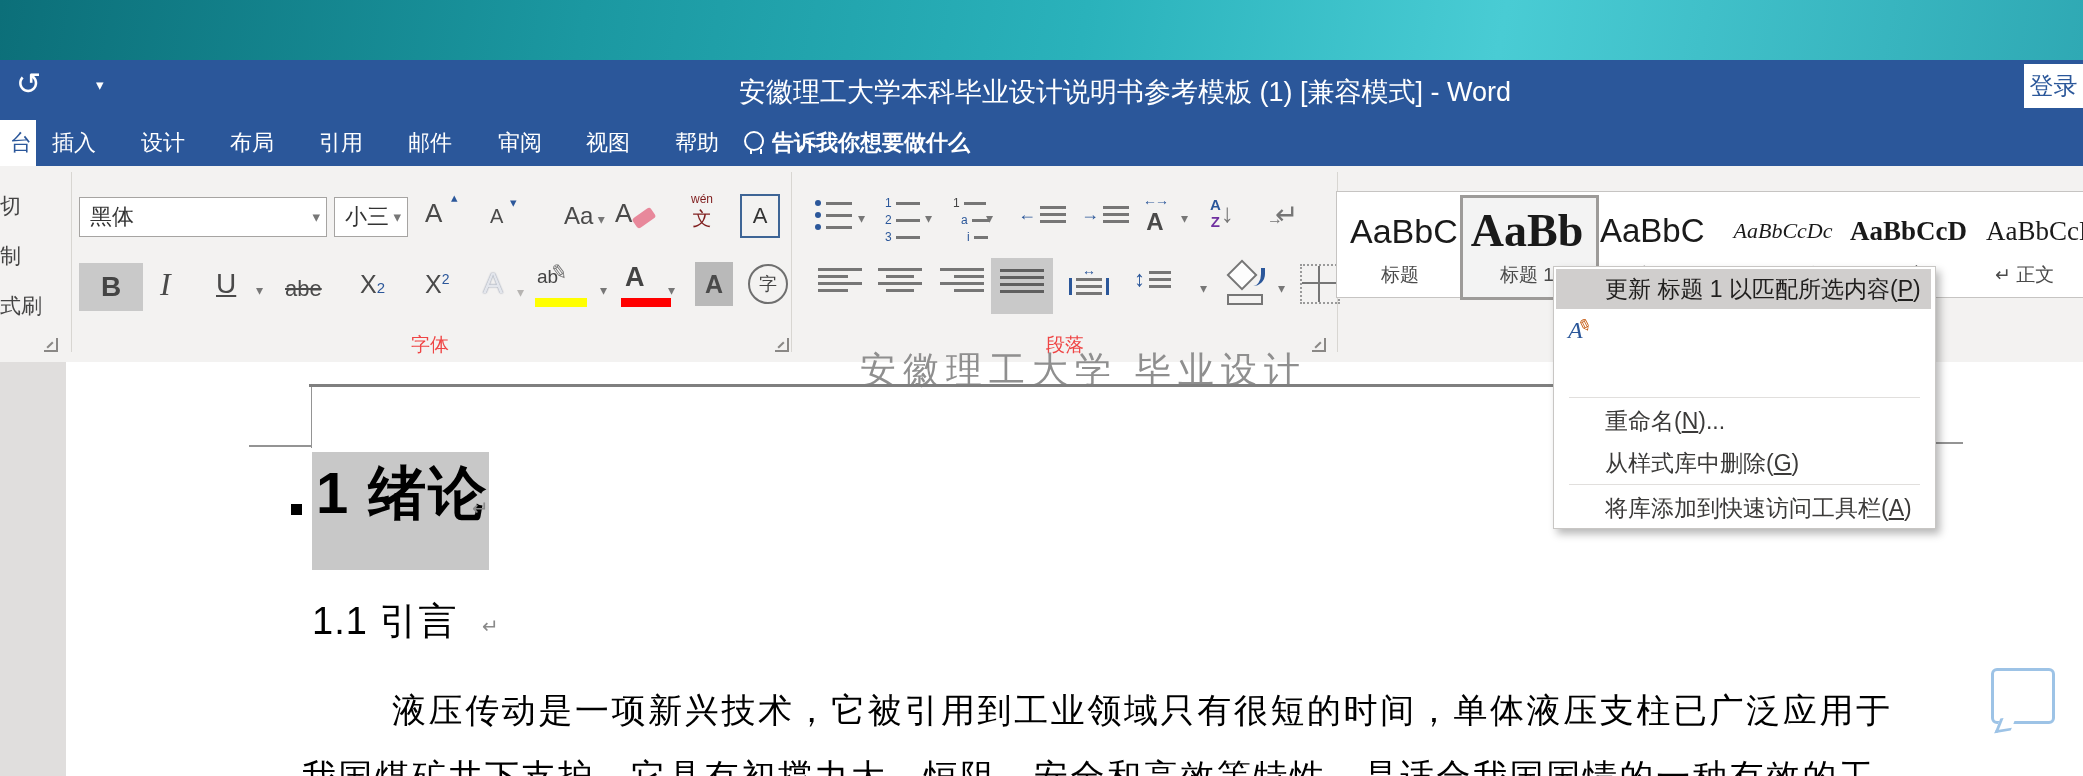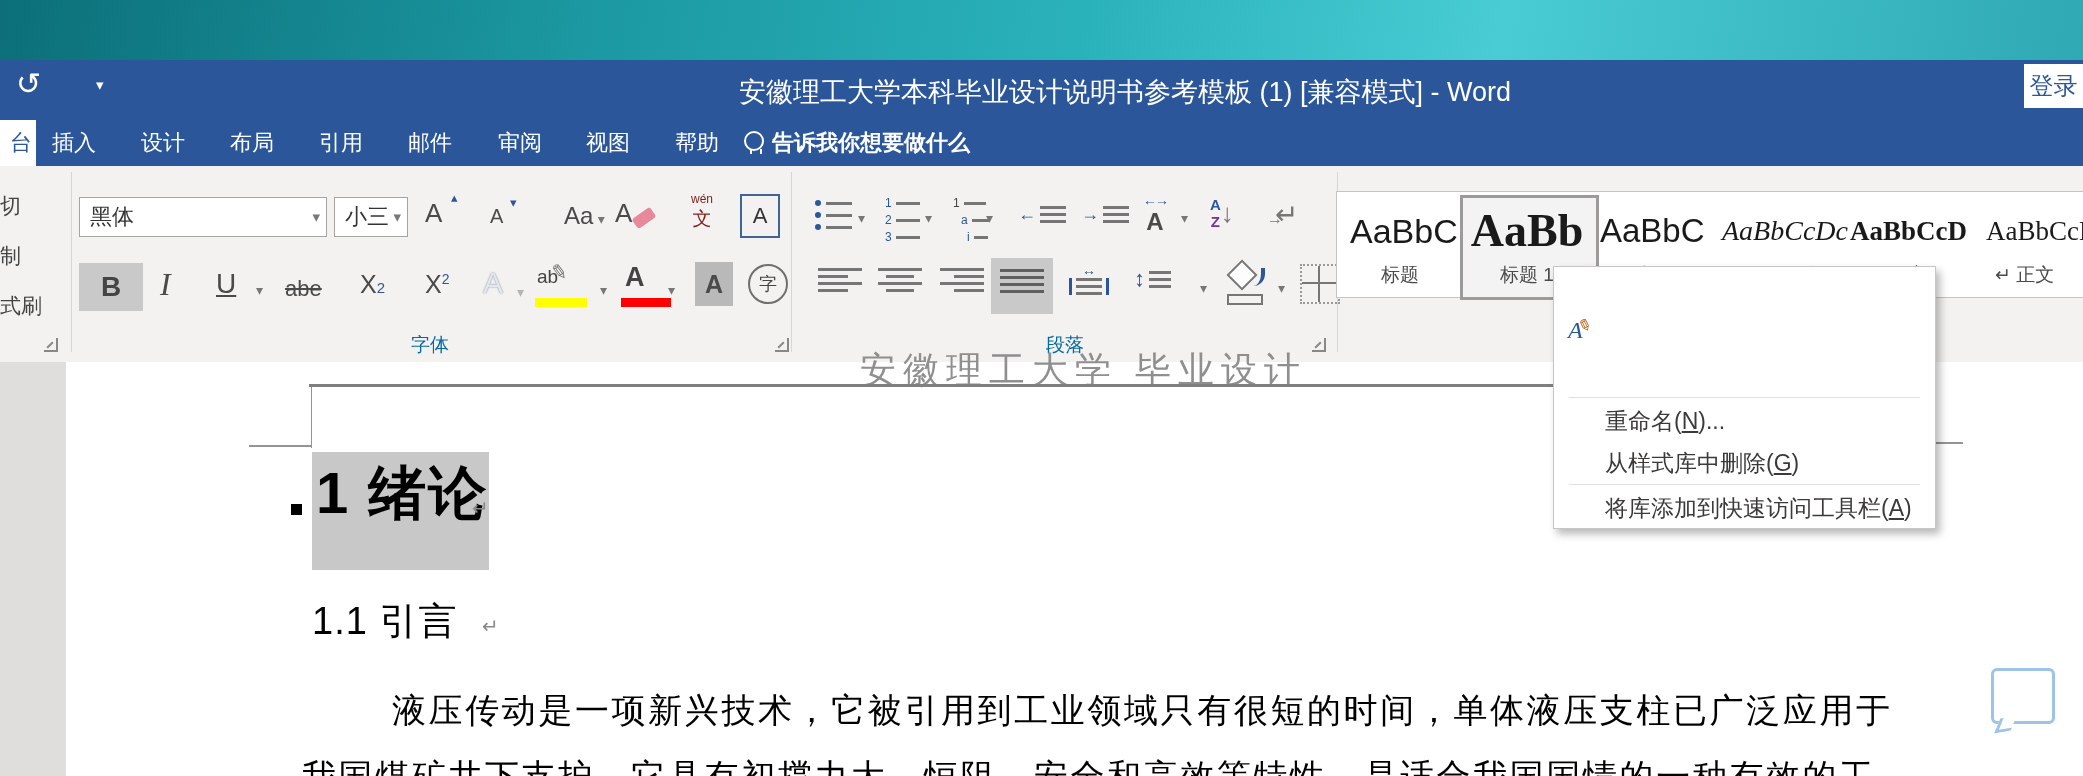--- a/index.html
+++ b/index.html
@@ -19,21 +19,21 @@
   .tabrow{left:0;top:120px;width:2083px;height:46px;background:#2b579a}
   .tab-active{left:0;top:120px;width:32px;height:46px;background:#fff;color:#2b579a;
               font-size:22px;line-height:46px;text-align:right;padding-right:4px}
   .tab{top:120px;height:46px;line-height:46px;width:60px;text-align:center;color:#fff;font-size:22px;cursor:pointer}
   .tellme{left:772px;top:120px;height:46px;line-height:46px;color:#fff;font-size:22px;font-weight:bold}
   .bulb{left:744px;top:131px;width:16px;height:16px;border:2px solid #fff;border-radius:50%}
   .bulb:after{content:"";position:absolute;left:4px;top:16px;width:8px;height:5px;border-left:2px solid #fff;border-right:2px solid #fff}
   
   .ribbon{left:0;top:166px;width:2083px;height:196px;background:#f3f2f1;border-bottom:1px solid #c8c6c4}
   .vsep{top:172px;width:1px;height:180px;background:#d8d6d2}
-  .grplabel{top:332px;width:200px;text-align:center;font-size:19px;color:#0369a1}
+  .grplabel{top:332px;width:200px;text-align:center;font-size:19px;color:#ef4444}
   .launcher{width:12px;height:12px;border-left:2px solid #8a8886;border-top:2px solid #8a8886;transform:rotate(180deg)}
   .launcher i{position:absolute;left:2px;top:4px;width:8px;height:2px;background:#8a8886;transform:rotate(-45deg)}
   .frag{left:0;font-size:21px;color:#444}
   .combo{height:38px;background:#fff;border:1px solid #a6a4a2;font-size:22px;color:#333;line-height:38px;padding-left:10px}
   .combo .dd{position:absolute;right:6px;top:0;color:#777;font-size:15px}
   .icnA{font-size:26px;color:#4a4a4a}
   .dd{color:#777;font-size:14px}
   .blue{color:#2b579a}
   .ln{display:block;height:3px;background:#767676;margin-top:4px}
   .bold-btn{left:79px;top:263px;width:64px;height:48px;background:#c9c9c9;text-align:center;
@@ -315,21 +315,21 @@
 <div class="ab vsep" style="left:1337px"></div>
 
 <div class="ab gallery"></div>
 <div class="ab sel-style"></div>
 <div class="ab gitem-sample" style="left:1350px;width:100px;text-align:center;font-size:34px;line-height:52px">AaBbC</div>
 <div class="ab gitem-label" style="left:1350px;width:100px;text-align:center">标题</div>
 <div class="ab gitem-sample serif" style="left:1463px;width:128px;text-align:center;font-size:46px;font-weight:600;line-height:52px">AaBb</div>
 <div class="ab gitem-label" style="left:1463px;width:128px;text-align:center">标题 1</div>
 <div class="ab gitem-sample" style="left:1600px;width:98px;text-align:center;font-size:33px;line-height:52px">AaBbC</div>
 <div class="ab gitem-label" style="left:1600px;width:98px;text-align:center">副标题</div>
-<div class="ab gitem-sample serif" style="left:1722px;width:122px;text-align:center;font-size:28px;font-style:italic;line-height:52px">AaBbCcDc</div>
+<div class="ab gitem-sample serif" style="left:1722px;width:122px;text-align:center;font-size:22px;font-style:italic;line-height:52px">AaBbCcDc</div>
 <div class="ab gitem-label" style="left:1722px;width:122px;text-align:center">不明显强调</div>
 <div class="ab gitem-sample serif" style="left:1850px;width:116px;text-align:center;font-size:27px;font-weight:bold;line-height:52px">AaBbCcD</div>
 <div class="ab gitem-label" style="left:1850px;width:116px;text-align:center">要点</div>
 <div class="ab gitem-sample serif" style="left:1986px;width:110px;font-size:27px;line-height:52px;overflow:hidden">AaBbCcDdI</div>
 <div class="ab gitem-label" style="left:1995px;width:90px">↵ 正文</div>
 
 <div class="ab appbg"></div>
 <div class="ab page"></div>
 <div class="ab hdr-text">安徽理工大学 毕业设计</div>
 <div class="ab hdr-line"></div>
@@ -343,20 +343,23 @@
 <div class="ab pil" style="left:472px;top:496px">↵</div>
 <div class="ab h2">1.1 引言</div>
 <div class="ab pil" style="left:482px;top:614px">↵</div>
 <div class="ab body-line" style="left:392px;top:688px">液压传动是一项新兴技术，它被引用到工业领域只有很短的时间，单体液压支柱已广泛应用于</div>
 <div class="ab body-line" style="left:302px;top:754px">我国煤矿井下支护，它具有初撑力大、恒阻、安全和高效等特性，是适合我国国情的一种有效的工</div>
 <div class="ab bubble">
     <i></i>
   </div>
 
 <div class="ab menu">
+  <div class="mitem hl" style="top:2px">
+    <span>更新 标题 1 以匹配所选内容(</span><u>P</u><span>)</span>
+  </div>
   <span class="micon">A<s>✎</s></span>
   <div class="msep" style="top:130px"></div>
   <div class="mitem" style="top:176px">
     <span>从样式库中删除(</span><u>G</u><span>)</span>
   </div>
   <div class="mitem" style="top:134px">
     <span>重命名(</span><u>N</u><span>)...</span>
   </div>
   <div class="msep" style="top:217px"></div>
   <div class="mitem" style="top:221px">

